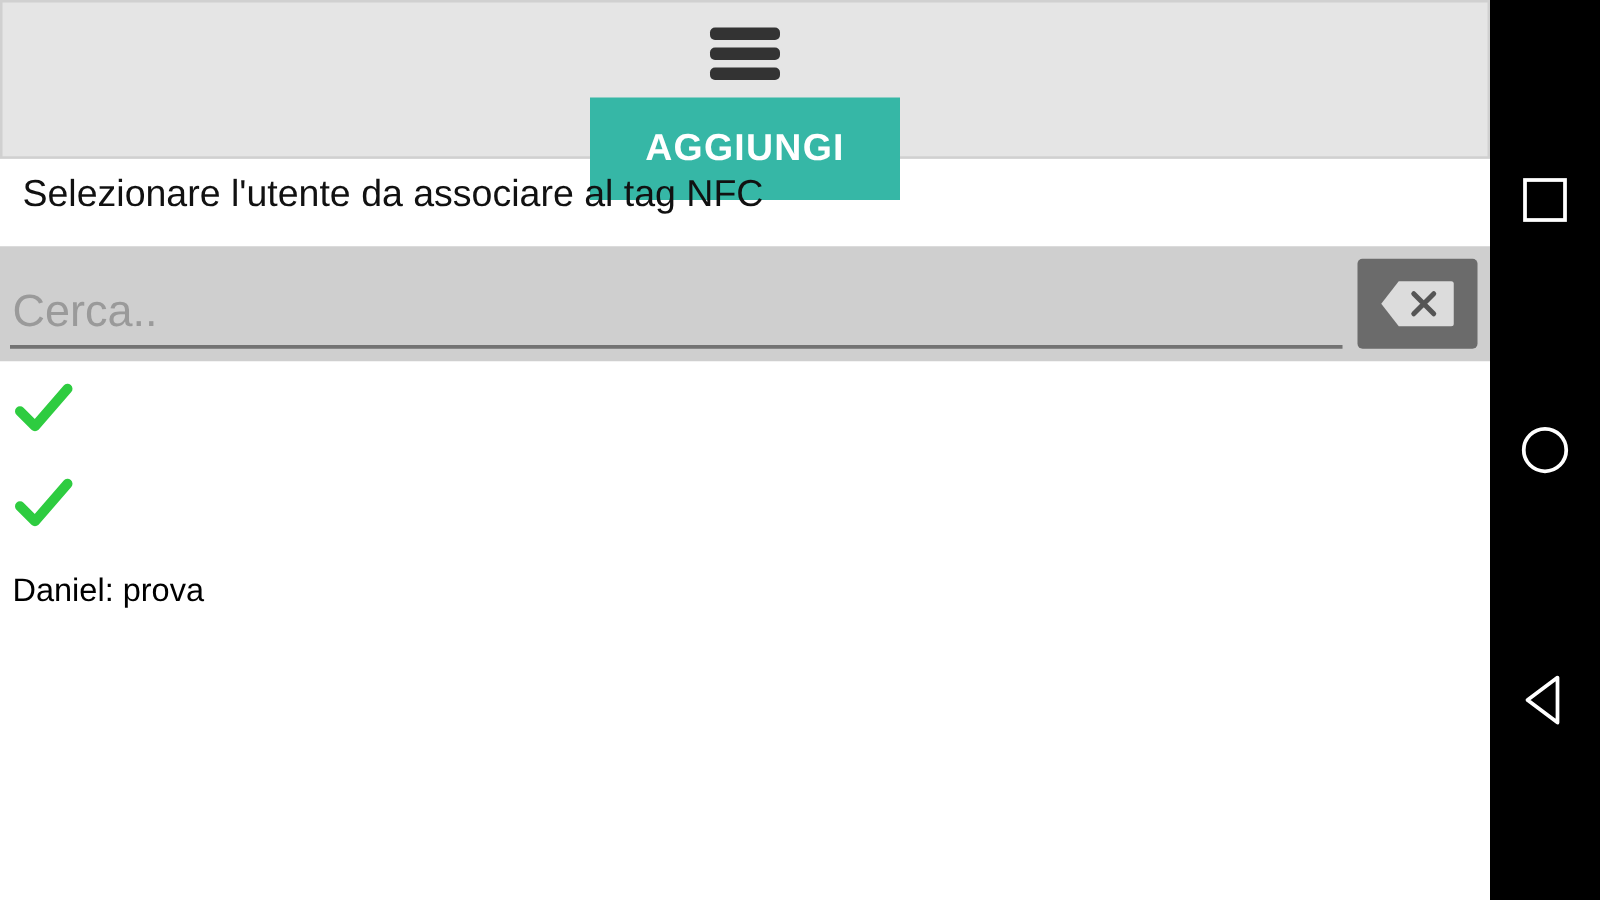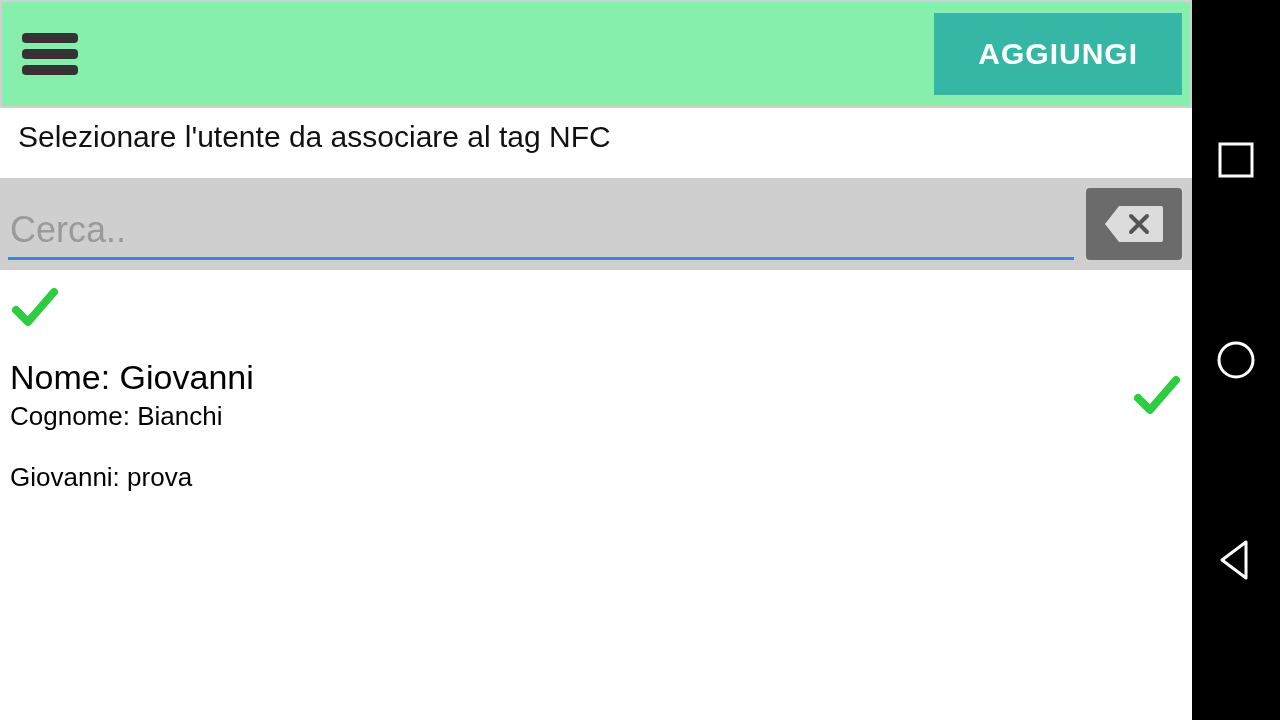--- a/index.html
+++ b/index.html
@@ -3,42 +3,43 @@
 <meta charset="utf-8">
 <style>
   * { box-sizing: border-box; margin: 0; padding: 0; }
   html, body { width: 1280px; height: 720px; overflow: hidden; font-family: Arial, Helvetica, sans-serif; }
   body { display: flex; background: #fff; }
 
   .app { flex: 1; display: flex; flex-direction: column; height: 100%; }
 
   .topbar {
     display: flex; align-items: center; justify-content: space-between;
-    background: #86efac; border: 2px solid #d0d0d0; padding: 6px 8px;
-    height: 108px;
+    background: #e5e5e5; border: 2px solid #d0d0d0; padding: 6px 8px;
+    height: 127px;
+    flex-direction: column;
   }
   .menu-icon { padding: 8px 12px; cursor: pointer; }
   .menu-icon .bar { width: 56px; height: 10px; background: #333; border-radius: 4px; margin: 6px 0; }
 
   .add-btn {
     background: #36b7a6; color: #fff; font-size: 30px; font-weight: 700;
     padding: 24px 44px; border: none; cursor: pointer; letter-spacing: 1px;
   }
 
   .instruction { font-size: 30px; padding: 12px 16px 24px 18px; color: #111; }
 
   .search-row {
     display: flex; align-items: stretch; background: #cfcfcf; padding: 0 6px 0 0;
     height: 92px;
   }
   .search-input-wrap { flex: 1; display: flex; align-items: flex-end; padding: 14px 8px 10px 8px; }
   .search-input {
     width: 100%; border: none; background: transparent; font-size: 36px;
     color: #333; padding: 6px 0 6px 2px; outline: none;
-    border-bottom: 3px solid #3b82f6; caret-color: #36b7a6;
+    border-bottom: 3px solid #737373; caret-color: #36b7a6;
   }
   .search-input::placeholder { color: #9a9a9a; }
 
   .clear-btn {
     width: 96px; margin: 10px 4px; background: #6b6b6b; border: none; border-radius: 4px;
     display: flex; align-items: center; justify-content: center; cursor: pointer;
   }
   .clear-btn svg { width: 62px; height: 40px; display: block; }
 
   .list { flex: 1; overflow: auto; }
@@ -86,33 +87,29 @@
 
   <div class="list" id="user-list">
       <div class="row">
         <div class="check">
           <svg viewBox="0 0 50 50">
             <path d="M6 28 L18 40 L44 10" stroke="#2ecc40" stroke-width="8" fill="none" stroke-linecap="round" stroke-linejoin="round"></path>
           </svg>
         </div>
       </div>
       <div class="row">
-        <div class="row-text">
-          <div class="row-name">Nome:  Giovanni</div>
-          <div class="row-surname">Cognome: Bianchi</div>
-        </div>
         <div class="check">
           <svg viewBox="0 0 50 50">
             <path d="M6 28 L18 40 L44 10" stroke="#2ecc40" stroke-width="8" fill="none" stroke-linecap="round" stroke-linejoin="round"></path>
           </svg>
         </div>
       </div>
       <div class="row">
         <div class="row-text">
-          <div class="row-surname">Giovanni: prova</div>
+          <div class="row-surname">Daniel: prova</div>
         </div>
       </div>
     </div>
 
 </div>
 
 <div class="navbar">
   <div class="nav-btn">
     <svg viewBox="0 0 44 44">
         <rect x="6" y="6" width="32" height="32"></rect>

